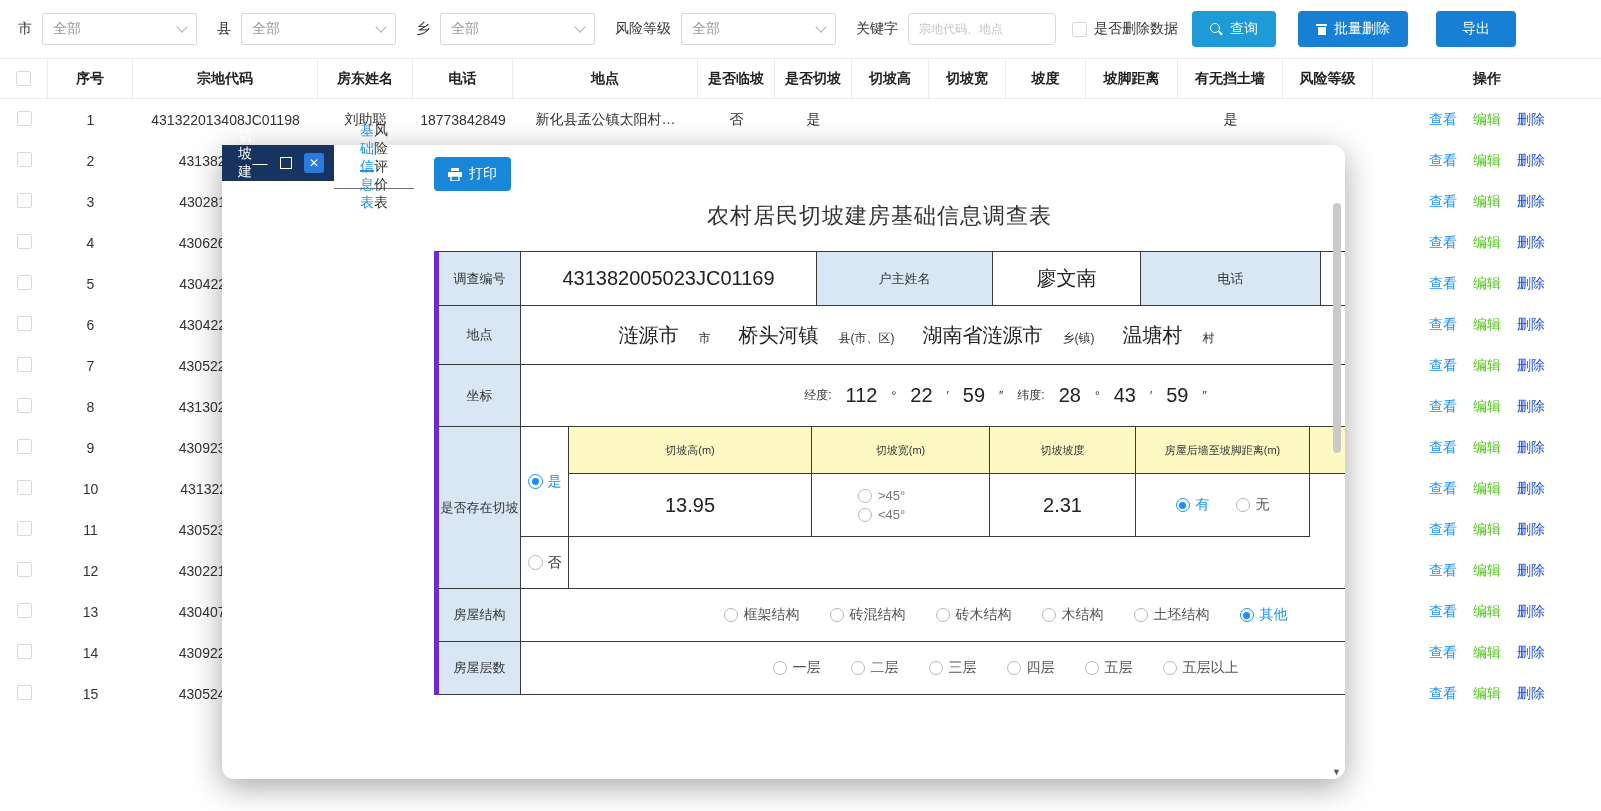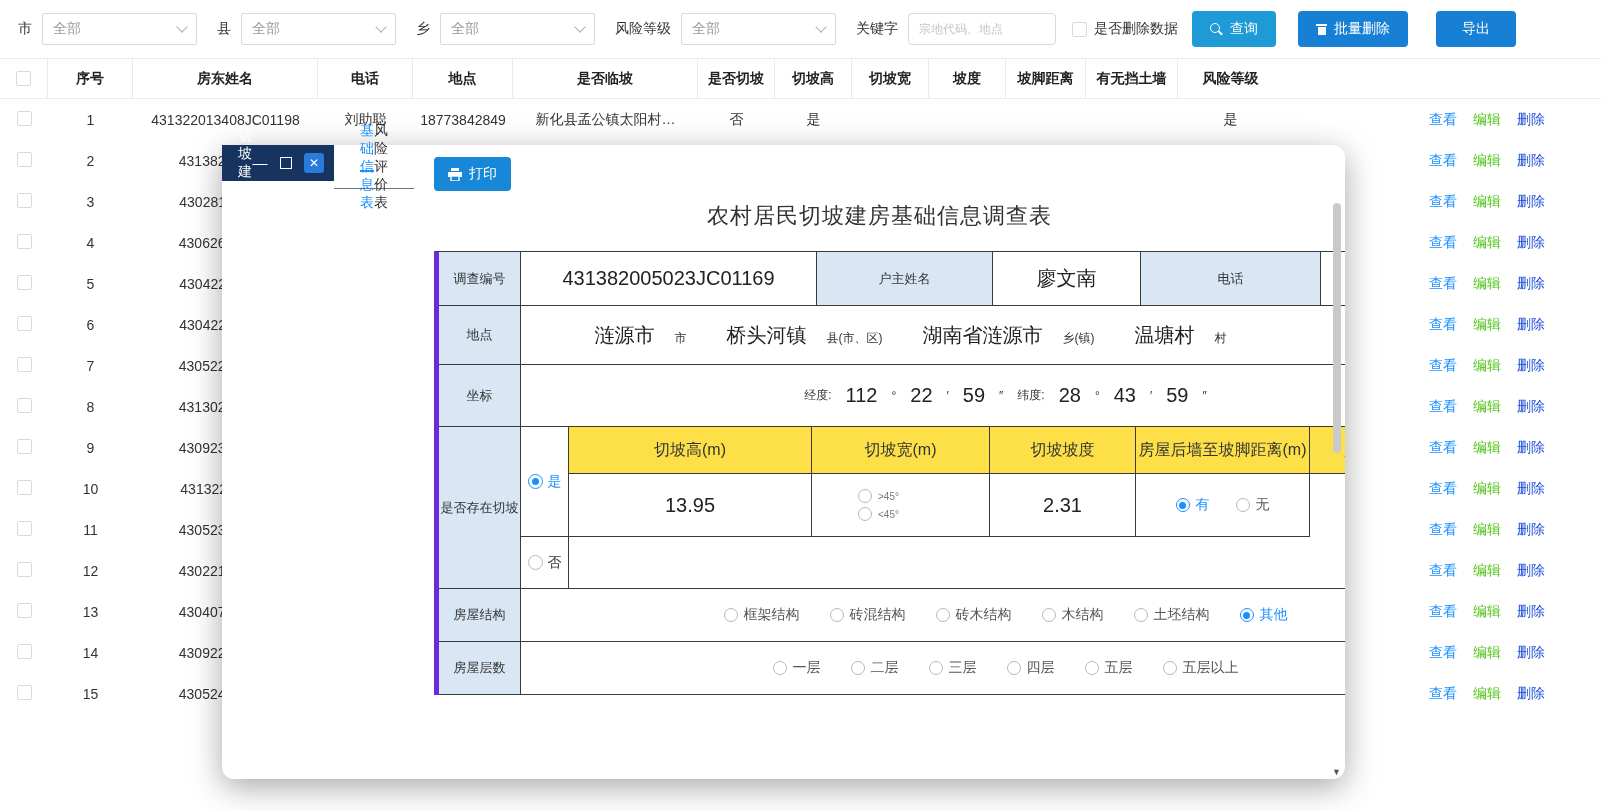--- a/index.html
+++ b/index.html
@@ -59,39 +59,39 @@
   .form{width:1057px;border-left:5px solid #6d28d9;border-top:1px solid #3a3a3a;color:#333}
   .fc{border-right:1px solid #3a3a3a;border-bottom:1px solid #3a3a3a;display:flex;align-items:center;justify-content:center;overflow:hidden}
   .lab{background:#d9e7f5;font-size:13px}
   .big{font-size:20px;color:#222}
   .sm{font-size:12px;color:#333}
   .r1{display:grid;grid-template-columns:82px 296px 176px 148px 180px 1fr;height:54px}
   .r2{display:grid;grid-template-columns:82px 1fr;height:59px}
   .r3{display:grid;grid-template-columns:82px 1fr;height:62px}
   .r4{display:grid;grid-template-columns:82px 1fr}
   .r5,.r6{display:grid;grid-template-columns:82px 1fr;height:53px}
-  .loc-cell{gap:16px;justify-content:center}
+  .loc-cell{gap:4px;justify-content:center}
   .loc-pair{display:flex;align-items:baseline;margin:0 12px}
   .loc-pair .big{margin-right:20px}
   .loc-pair:last-child{margin-left:130px}
   .coord{gap:14px}
   .coord span{display:inline-block}
   .r4-right{display:flex;flex-direction:column}
   .r4-top{display:grid;grid-template-columns:48px 1fr}
   .r4-grid{display:grid;grid-template-columns:243px 178px 146px 174px 1fr}
-  .sub-head{height:47px;background:#fde047;font-size:16px}
+  .sub-head{height:47px;background:#fef9c3;font-size:11px}
   .sub-val{height:63px}
   .r4-bottom{display:grid;grid-template-columns:48px 1fr;height:52px}
   .radio-cell{gap:5px;font-size:14px}
   .radio-cell.yes{color:#1890ff}
   .radio{width:15px;height:15px;border-radius:50%;border:1px solid #b8b8b8;background:#fff;display:inline-block;flex:0 0 15px;position:relative}
   .radio.checked{border-color:#1890ff}
   .radio.checked::after{content:"";position:absolute;left:3px;top:3px;width:7px;height:7px;border-radius:50%;background:#1890ff}
   .slope-radios{flex-direction:column;align-items:flex-start;justify-content:center;gap:4px;padding-left:46px}
-  .slope-radios .opt{font-size:10px;color:#777}
+  .slope-radios .opt{font-size:13px;color:#777}
   .opt{display:flex;align-items:center;gap:6px;cursor:pointer;color:#555;font-size:14px}
   .opt.sel{color:#1890ff}
   .opt .radio{width:14px;height:14px;flex:0 0 14px}
   .opt .radio.checked::after{left:2.5px;top:2.5px}
   .wall-radios{gap:26px}
   .opts-row{gap:30px}
 
   
   .msb{position:absolute;right:2px;top:46px;bottom:2px;width:13px;z-index:25}
   .msb-thumb{position:absolute;top:12px;right:2px;width:8px;height:250px;background:#cacaca;border-radius:4px}
@@ -149,31 +149,33 @@
     <span>导出</span>
   </button>
 </div>
 
 <div class="tbl">
   <div class="thead">
     <div class="th">
         <span class="cb"></span>
       </div>
     <div class="th">序号</div>
+    <div class="th">宗地代码</div>
     <div class="th">房东姓名</div>
     <div class="th">电话</div>
     <div class="th">地点</div>
     <div class="th">是否临坡</div>
     <div class="th">是否切坡</div>
     <div class="th">切坡高</div>
     <div class="th">切坡宽</div>
     <div class="th">坡度</div>
     <div class="th">坡脚距离</div>
     <div class="th">有无挡土墙</div>
     <div class="th">风险等级</div>
+    <div class="th">操作</div>
   </div>
   <div>
       <div class="trow">
         <div class="tc"><span class="cb"></span></div>
         <div class="tc">1</div>
         <div class="tc">431322013408JC01198</div>
         <div class="tc">刘助聪</div>
         <div class="tc">18773842849</div>
         <div class="tc ellip">新化县孟公镇太阳村…</div>
         <div class="tc">否</div>

